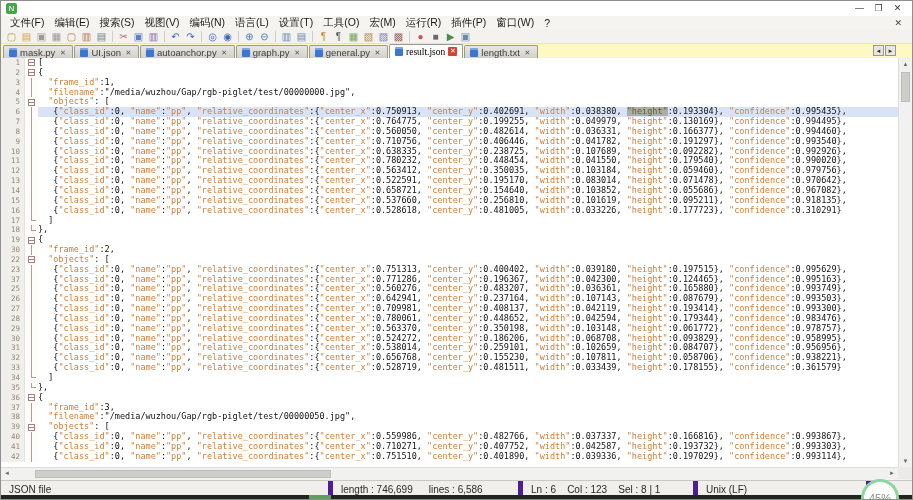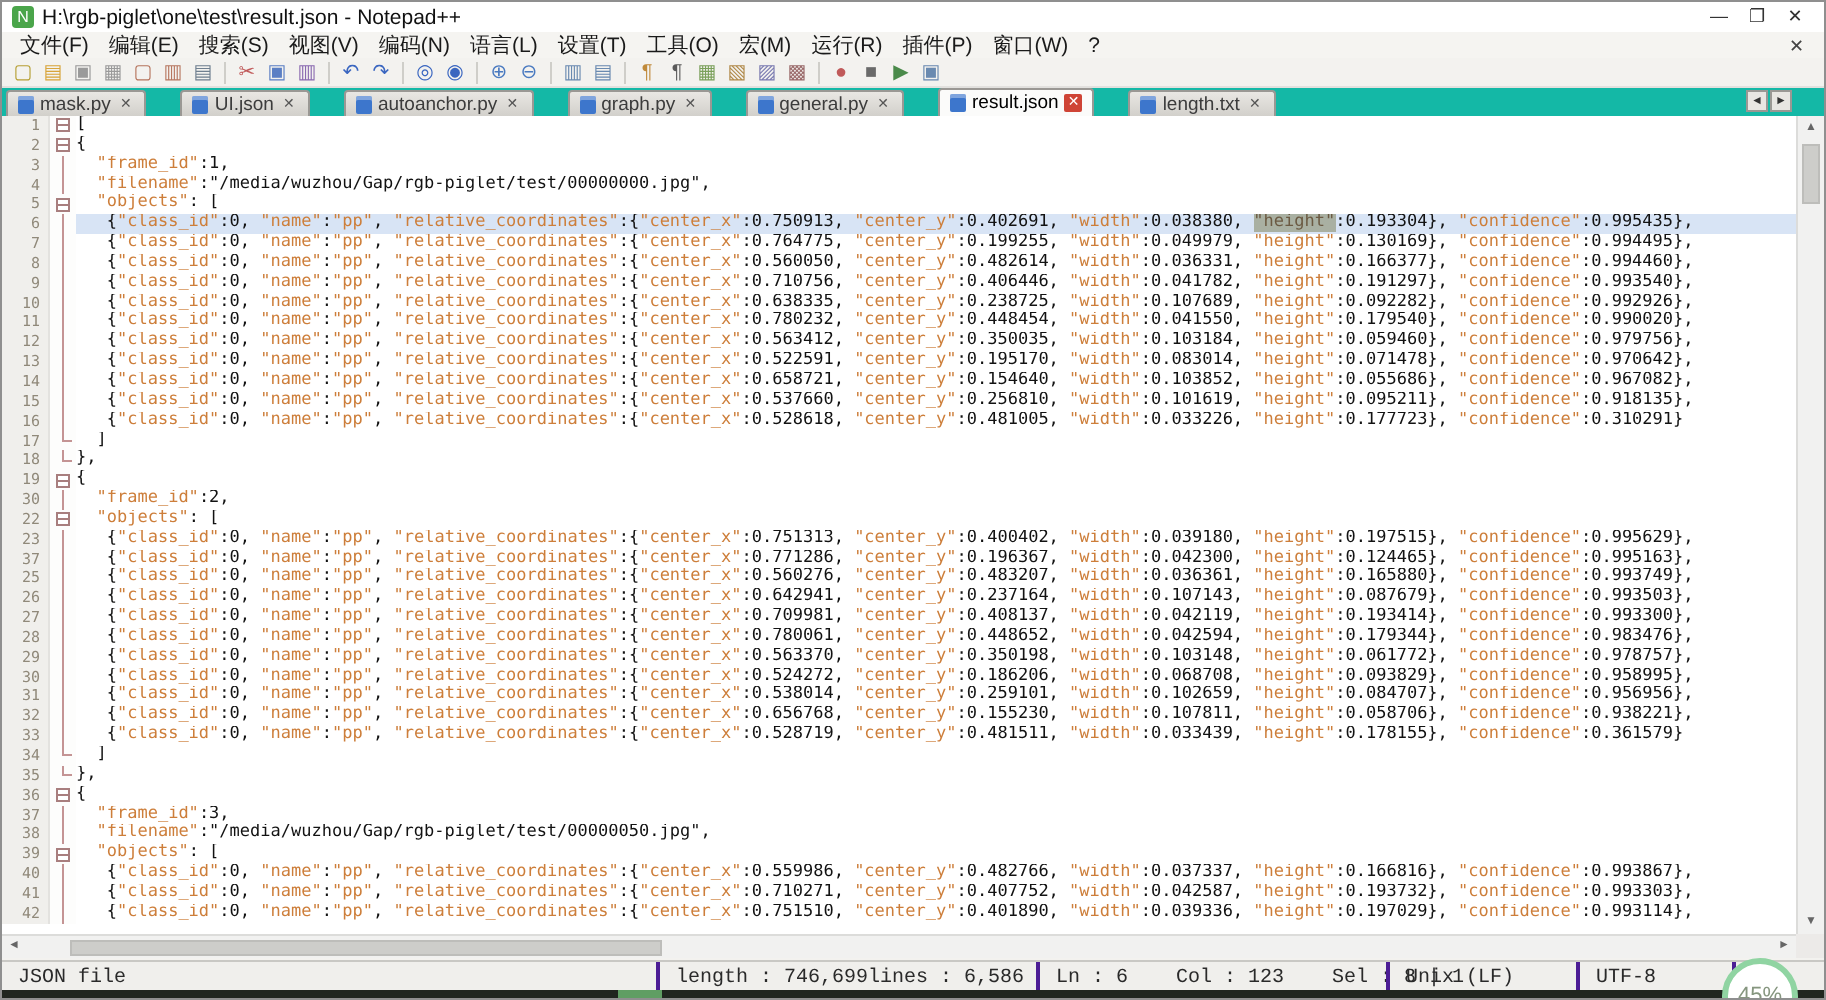--- a/index.html
+++ b/index.html
@@ -17,23 +17,23 @@
   .menubar{position:absolute;left:0;top:15px;right:0;height:13px;background:#f5f4f1;display:flex;align-items:center;padding:0 4px;}
   .mitem{font-size:10.5px;color:#1a1a1a;padding:0 5px;white-space:nowrap;}
   .menu-close{margin-left:auto;font-size:9px;color:#444;padding:0 6px;}
 
   
   .toolbar{position:absolute;left:0;top:28px;right:0;height:15px;background:#f3f2ef;display:flex;align-items:center;padding:0 3px;border-bottom:1px solid #e2e1de;}
   .tbicon{width:13px;height:13px;margin:0 1px;font-size:10px;line-height:13px;text-align:center;border-radius:2px;}
   .tbsep{width:1px;height:11px;background:#cfcec9;margin:0 3px;}
 
   
-  .tabbar{position:absolute;left:0;top:43px;right:0;height:14px;background:#14b8a6;display:flex;align-items:flex-end;padding-left:2px;gap:16px;}
+  .tabbar{position:absolute;left:0;top:43px;right:0;height:14px;background:#fef9c3;display:flex;align-items:flex-end;padding-left:2px;}
   .tab{height:13px;display:flex;align-items:center;gap:3px;padding:0 5px;font-size:9.5px;color:#3c3c3c;background:linear-gradient(#e9e7e3,#d2d0cb);border:1px solid #9a9894;border-bottom:none;border-radius:2px 2px 0 0;margin-right:1px;white-space:nowrap;}
-  .tab.active{height:14px;background:#fbfbfa;color:#000;}
+  .tab.active{height:14px;background:#fbfbfa;color:#000;font-family:Liberation Serif, serif;}
   .ticon{width:8px;height:9px;background:#3d76cc;border-radius:1px;box-shadow:inset 0 2px 0 rgba(255,255,255,.35);flex:0 0 auto;}
   .tclose{font-size:7px;color:#555;width:9px;height:9px;line-height:9px;text-align:center;}
   .tab.active .tclose{background:#cf4436;color:#fff;border-radius:1px;}
   .tabscroll{position:absolute;right:16px;top:1px;display:flex;gap:1px;}
   .tsbtn{width:11px;height:11px;border:1px solid #9a9894;background:#e8e6e2;font-size:6px;line-height:10px;text-align:center;color:#333;}
 
   
   .editor{position:absolute;left:0;top:57px;right:14px;height:409px;background:#ffffff;overflow:hidden;}
   .row{display:flex;height:9.85px;}
   .num{width:24px;flex:0 0 auto;background:#f0efec;color:#90897a;text-align:right;padding-right:4px;font:7.5px/9.85px "DejaVu Sans Mono","Liberation Mono",monospace;border-right:1px solid #e3e2df;}
@@ -53,42 +53,41 @@
   .varrow.down{position:absolute;bottom:0;left:0;right:0;}
   .vthumb{position:absolute;left:2px;right:2px;top:14px;height:30px;background:#cdcdca;border:1px solid #bdbdba;}
   .hscroll{position:absolute;left:0;right:14px;top:466px;height:12px;background:#f1f1f0;border-top:1px solid #dcdcda;}
   .harrow{position:absolute;top:0;width:12px;height:11px;font-size:6px;line-height:11px;text-align:center;color:#666;}
   .harrow.left{left:0;}
   .harrow.right{right:0;}
   .hthumb{position:absolute;left:34px;top:2px;width:296px;height:8px;background:#cdcdca;border:1px solid #bdbdba;}
   .corner{position:absolute;right:0;top:466px;width:14px;height:12px;background:#eceae8;}
 
   
-  .statusbar{position:absolute;left:0;right:0;top:479px;height:17px;background:#f0efec;border-top:1px solid #c9c8c4;display:flex;align-items:flex-end;font-size:10px;color:#2a2a2a;font-family:Liberation Mono, monospace;}
-  .scell{white-space:pre;padding:0 8px;height:100%;display:flex;align-items:center;border-left:2px solid #4c1d95;}
+  .statusbar{position:absolute;left:0;right:0;top:479px;height:17px;background:#f0efec;border-top:1px solid #c9c8c4;display:flex;align-items:center;font-size:10px;color:#2a2a2a;}
+  .scell{white-space:pre;padding:0 8px;height:100%;display:flex;align-items:center;border-left:5px solid #4c1d95;}
   .scell.doctype{flex:1;border-left:none;}
   .scell.len{width:190px;}
   .scell.pos{width:175px;}
   .scell.eol{width:95px;}
   .scell.enc{width:78px;margin-top:39px;}
   .scell.ins{width:46px;}
 
   .bottomstrip{position:absolute;left:0;right:0;bottom:0;height:4px;background:#20261f;}
   .greenseg{position:absolute;left:308px;top:0;width:22px;height:4px;background:#5f9e63;}
 
   .badge{position:absolute;right:13px;bottom:-18px;width:38px;height:38px;border-radius:50%;background:#fff;border:3px solid #90d4a2;display:flex;align-items:center;justify-content:center;font-size:11px;color:#86967f;z-index:20;}
 </style>
 </head>
 <body>
 
 <div class="window">
 
   <div class="titlebar">
     <span class="npp-icon">N</span>
-    <span class="title-text">H:\rgb-piglet\one\test\result.json - Notepad++</span>
     <span class="win-controls">
       <span class="win-btn">—</span>
       <span class="win-btn">❐</span>
       <span class="win-btn">✕</span>
     </span>
   </div>
 
   <div class="menubar">
 
     <span class="mitem">文件(F)</span>

